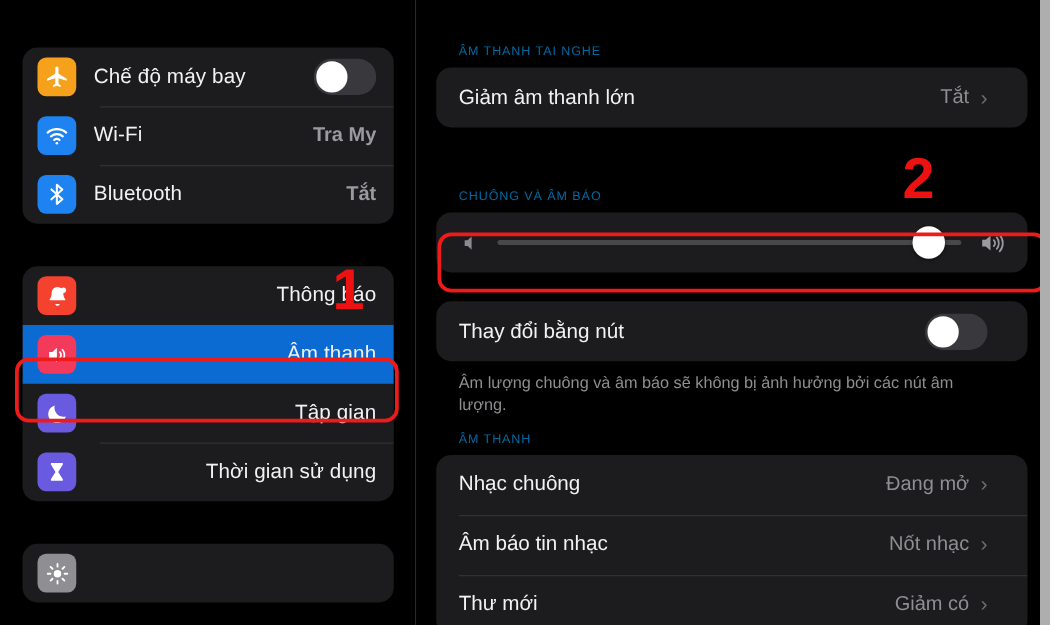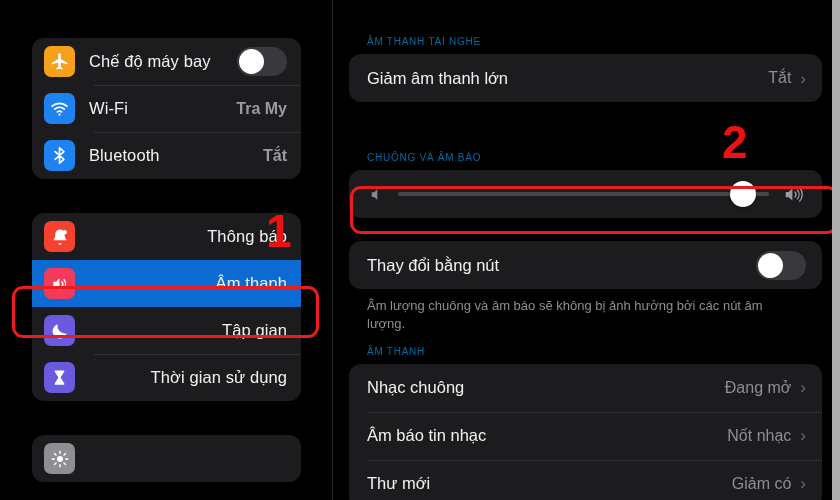--- a/index.html
+++ b/index.html
@@ -14,21 +14,21 @@
     width: 840px; height: 500px;
     background: #000;
     display: flex;
   }
 
   
   #sidebar {
     position: relative;
     width: 333px; height: 500px;
     background: #000;
-    padding: 0 32px;
+    padding: 0 18px;
     flex: none;
   }
   .side-divider {
     position: absolute;
     left: 332px; top: 0;
     width: 1px; height: 500px;
     background: #2a2a2c;
   }
   .side-card {
     background: #1c1c1e;
@@ -113,21 +113,21 @@
   }
   .card {
     background: #1c1c1e;
     border-radius: 12px;
     overflow: hidden;
   }
   .row {
     display: flex;
     align-items: center;
     height: 48px;
-    padding: 0 16px 0 18px;
+    padding: 0 32px 0 18px;
     position: relative;
   }
   .row + .row::before {
     content: "";
     position: absolute;
     left: 18px; right: 0; top: 0;
     height: 1px;
     background: #313134;
   }
   .row-label {

